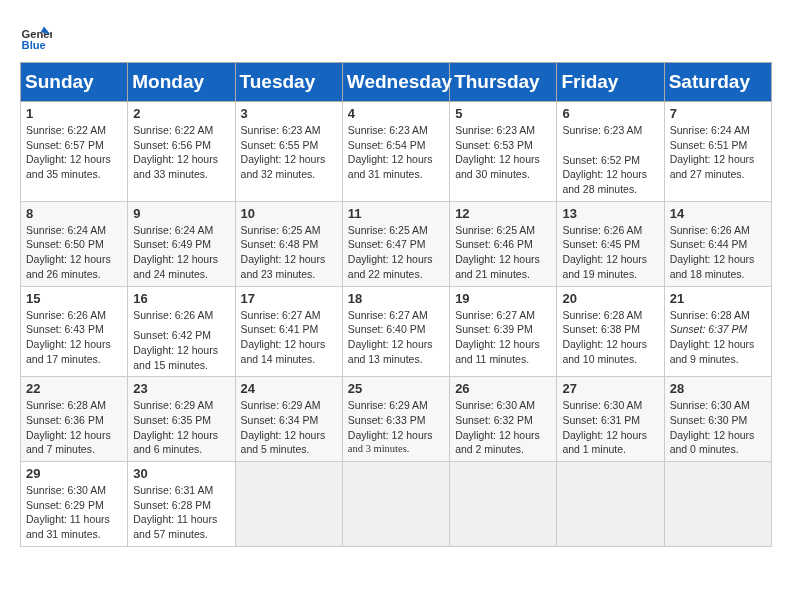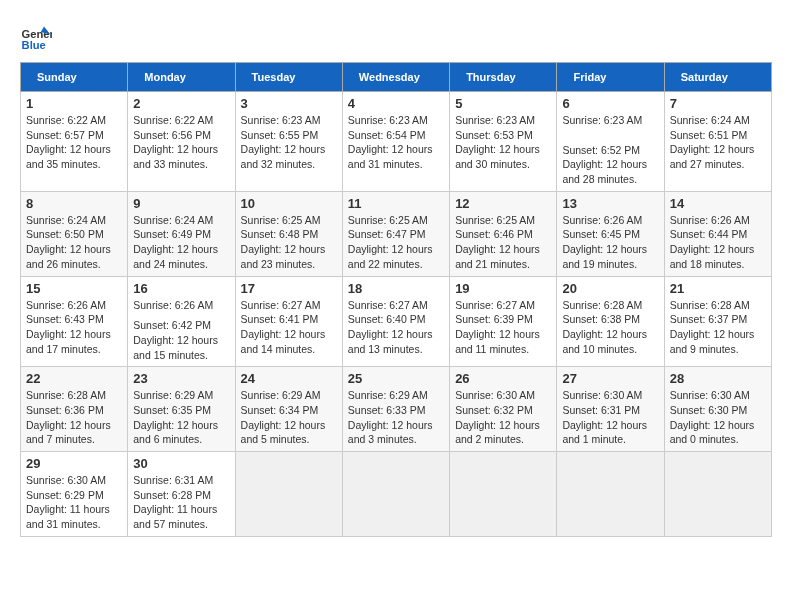--- a/index.html
+++ b/index.html
@@ -38,23 +38,23 @@
       color: #555;
     }
     table {
       width: 100%;
       border-collapse: collapse;
       table-layout: fixed;
     }
     th {
       background: #1565c0;
       color: #fff;
-      font-size: 11px;
+      font-size: 19px;
       font-weight: bold;
-      padding: 8px 16px;
+      padding: 8px 4px;
       text-align: left;
       border: 1px solid #aaa;
     }
     td {
       border: 1px solid #ccc;
       vertical-align: top;
       padding: 4px 5px;
       font-size: 10.5px;
       color: #333;
       height: 80px;
@@ -240,21 +240,21 @@
         <td>
           <span class="day-num">20</span>
           <span style="display: block; line-height: 1.4;">Sunrise: 6:28 AM</span>
           <span style="display: block; line-height: 1.4;">Sunset: 6:38 PM</span>
           <span style="display: block; line-height: 1.4;">Daylight: 12 hours</span>
           <span style="display: block; line-height: 1.4;">and 10 minutes.</span>
         </td>
         <td>
           <span class="day-num">21</span>
           <span style="display: block; line-height: 1.4;">Sunrise: 6:28 AM</span>
-          <span style="display: block; line-height: 1.4;">Sunset: 6:37 PM</span>
+          <span style="display: block; line-height: 1.4; font-style: italic;">Sunset: 6:37 PM</span>
           <span style="display: block; line-height: 1.4;">Daylight: 12 hours</span>
           <span style="display: block; line-height: 1.4;">and 9 minutes.</span>
         </td>
       </tr>
       <tr class="row-shade">
         <td>
           <span class="day-num">22</span>
           <span style="display: block; line-height: 1.4;">Sunrise: 6:28 AM</span>
           <span style="display: block; line-height: 1.4;">Sunset: 6:36 PM</span>
           <span style="display: block; line-height: 1.4;">Daylight: 12 hours</span>
@@ -272,21 +272,21 @@
           <span style="display: block; line-height: 1.4;">Sunrise: 6:29 AM</span>
           <span style="display: block; line-height: 1.4;">Sunset: 6:34 PM</span>
           <span style="display: block; line-height: 1.4;">Daylight: 12 hours</span>
           <span style="display: block; line-height: 1.4;">and 5 minutes.</span>
         </td>
         <td>
           <span class="day-num">25</span>
           <span style="display: block; line-height: 1.4;">Sunrise: 6:29 AM</span>
           <span style="display: block; line-height: 1.4;">Sunset: 6:33 PM</span>
           <span style="display: block; line-height: 1.4;">Daylight: 12 hours</span>
-          <span style="display: block; line-height: 1.4;">and 3 minutes.</span>
+          <span style="display: block; line-height: 1.4; font-family: Liberation Serif, serif;">and 3 minutes.</span>
         </td>
         <td>
           <span class="day-num">26</span>
           <span style="display: block; line-height: 1.4;">Sunrise: 6:30 AM</span>
           <span style="display: block; line-height: 1.4;">Sunset: 6:32 PM</span>
           <span style="display: block; line-height: 1.4;">Daylight: 12 hours</span>
           <span style="display: block; line-height: 1.4;">and 2 minutes.</span>
         </td>
         <td>
           <span class="day-num">27</span>

